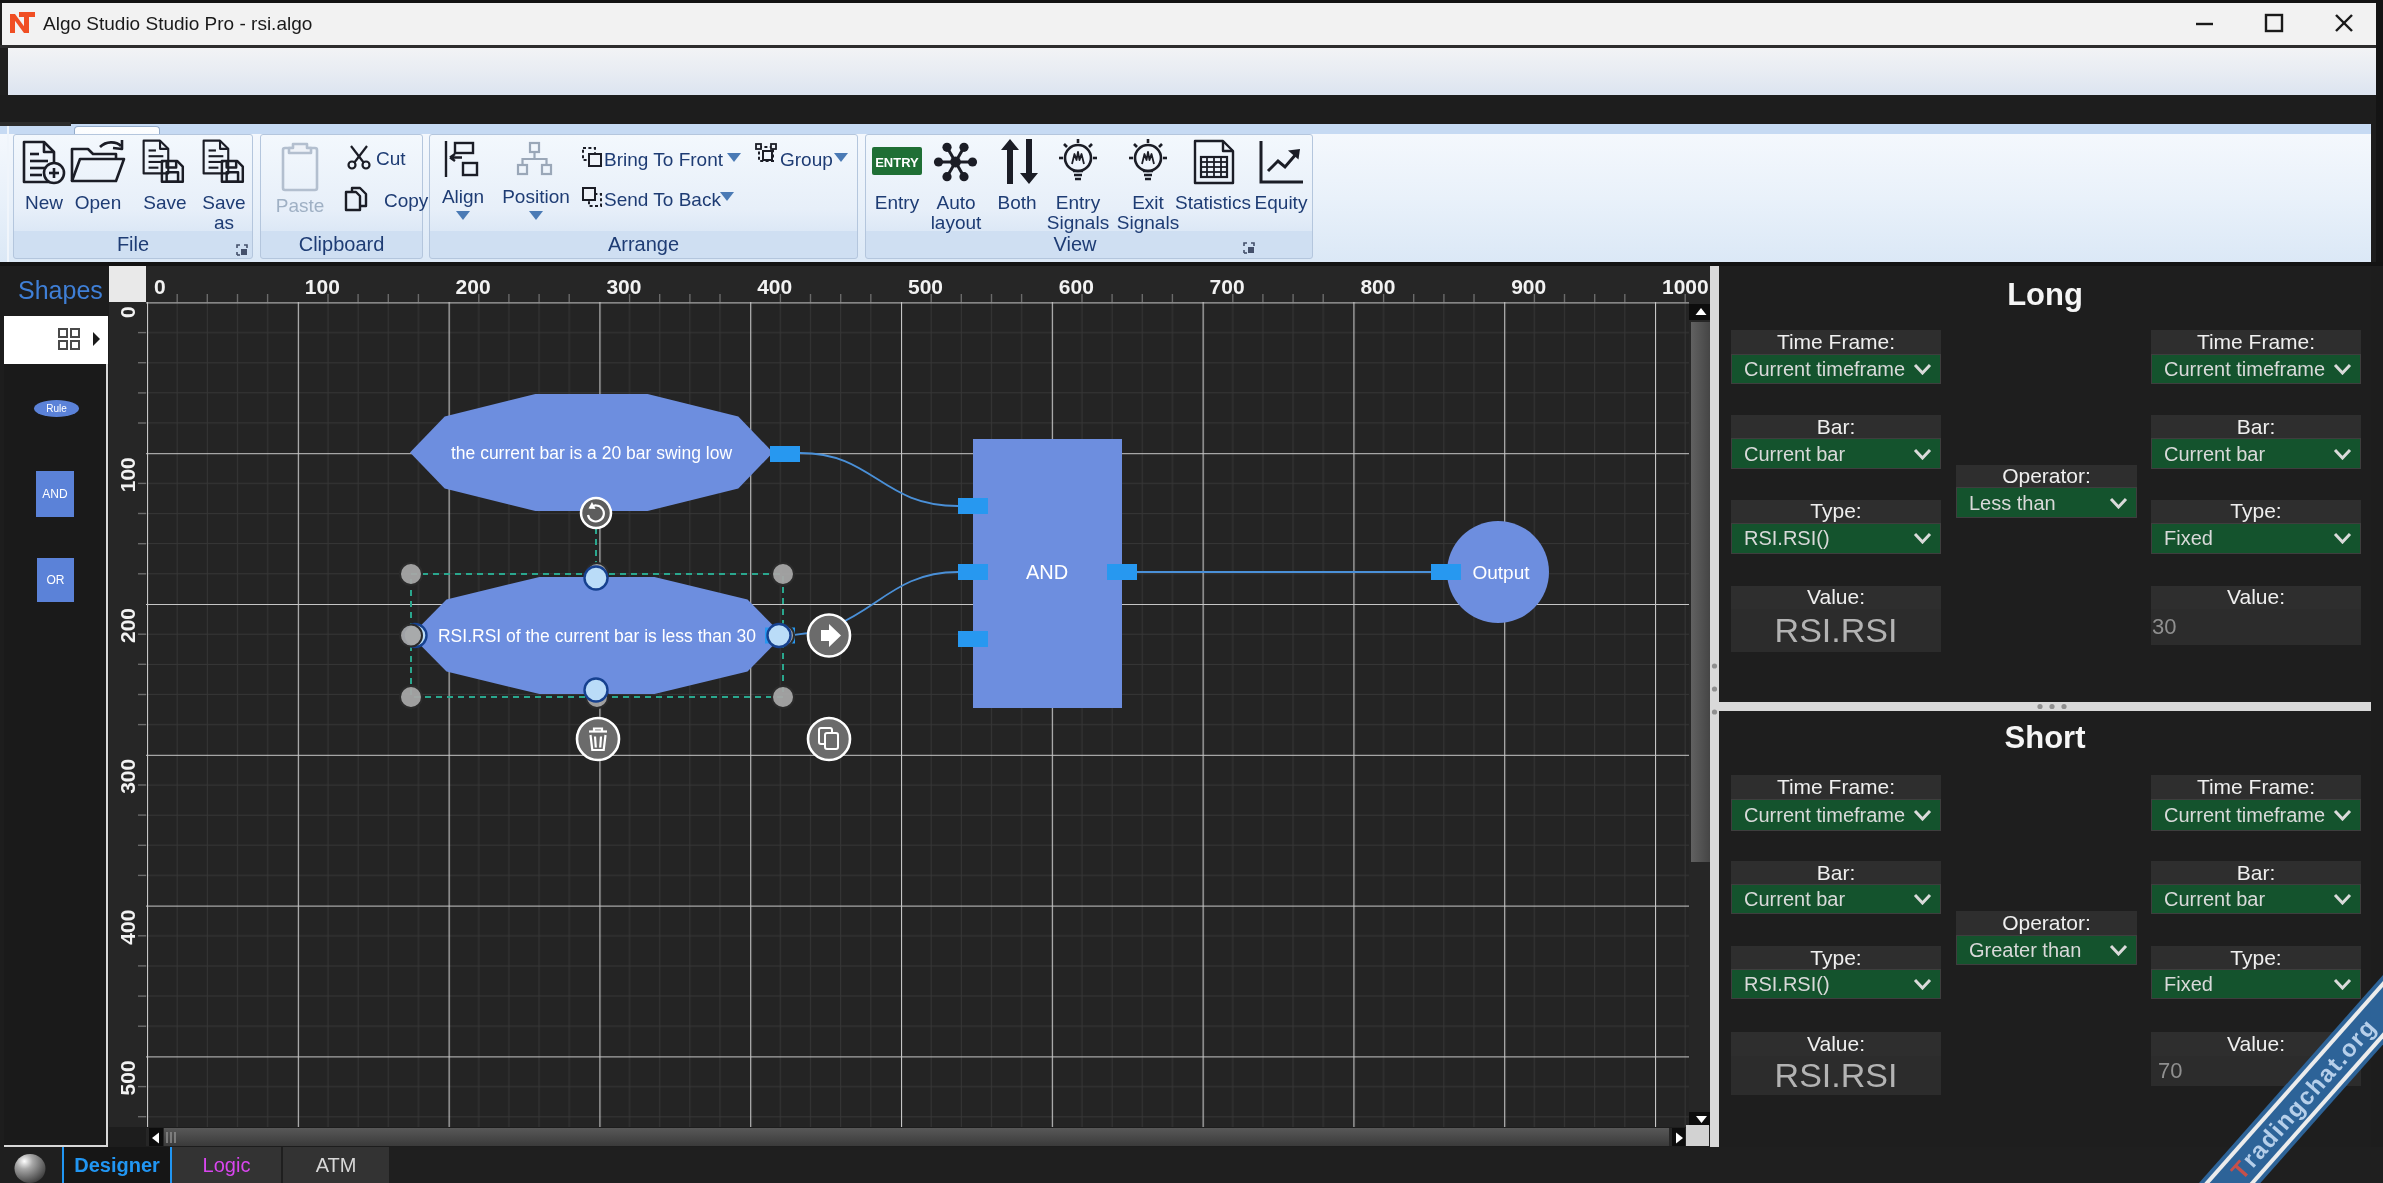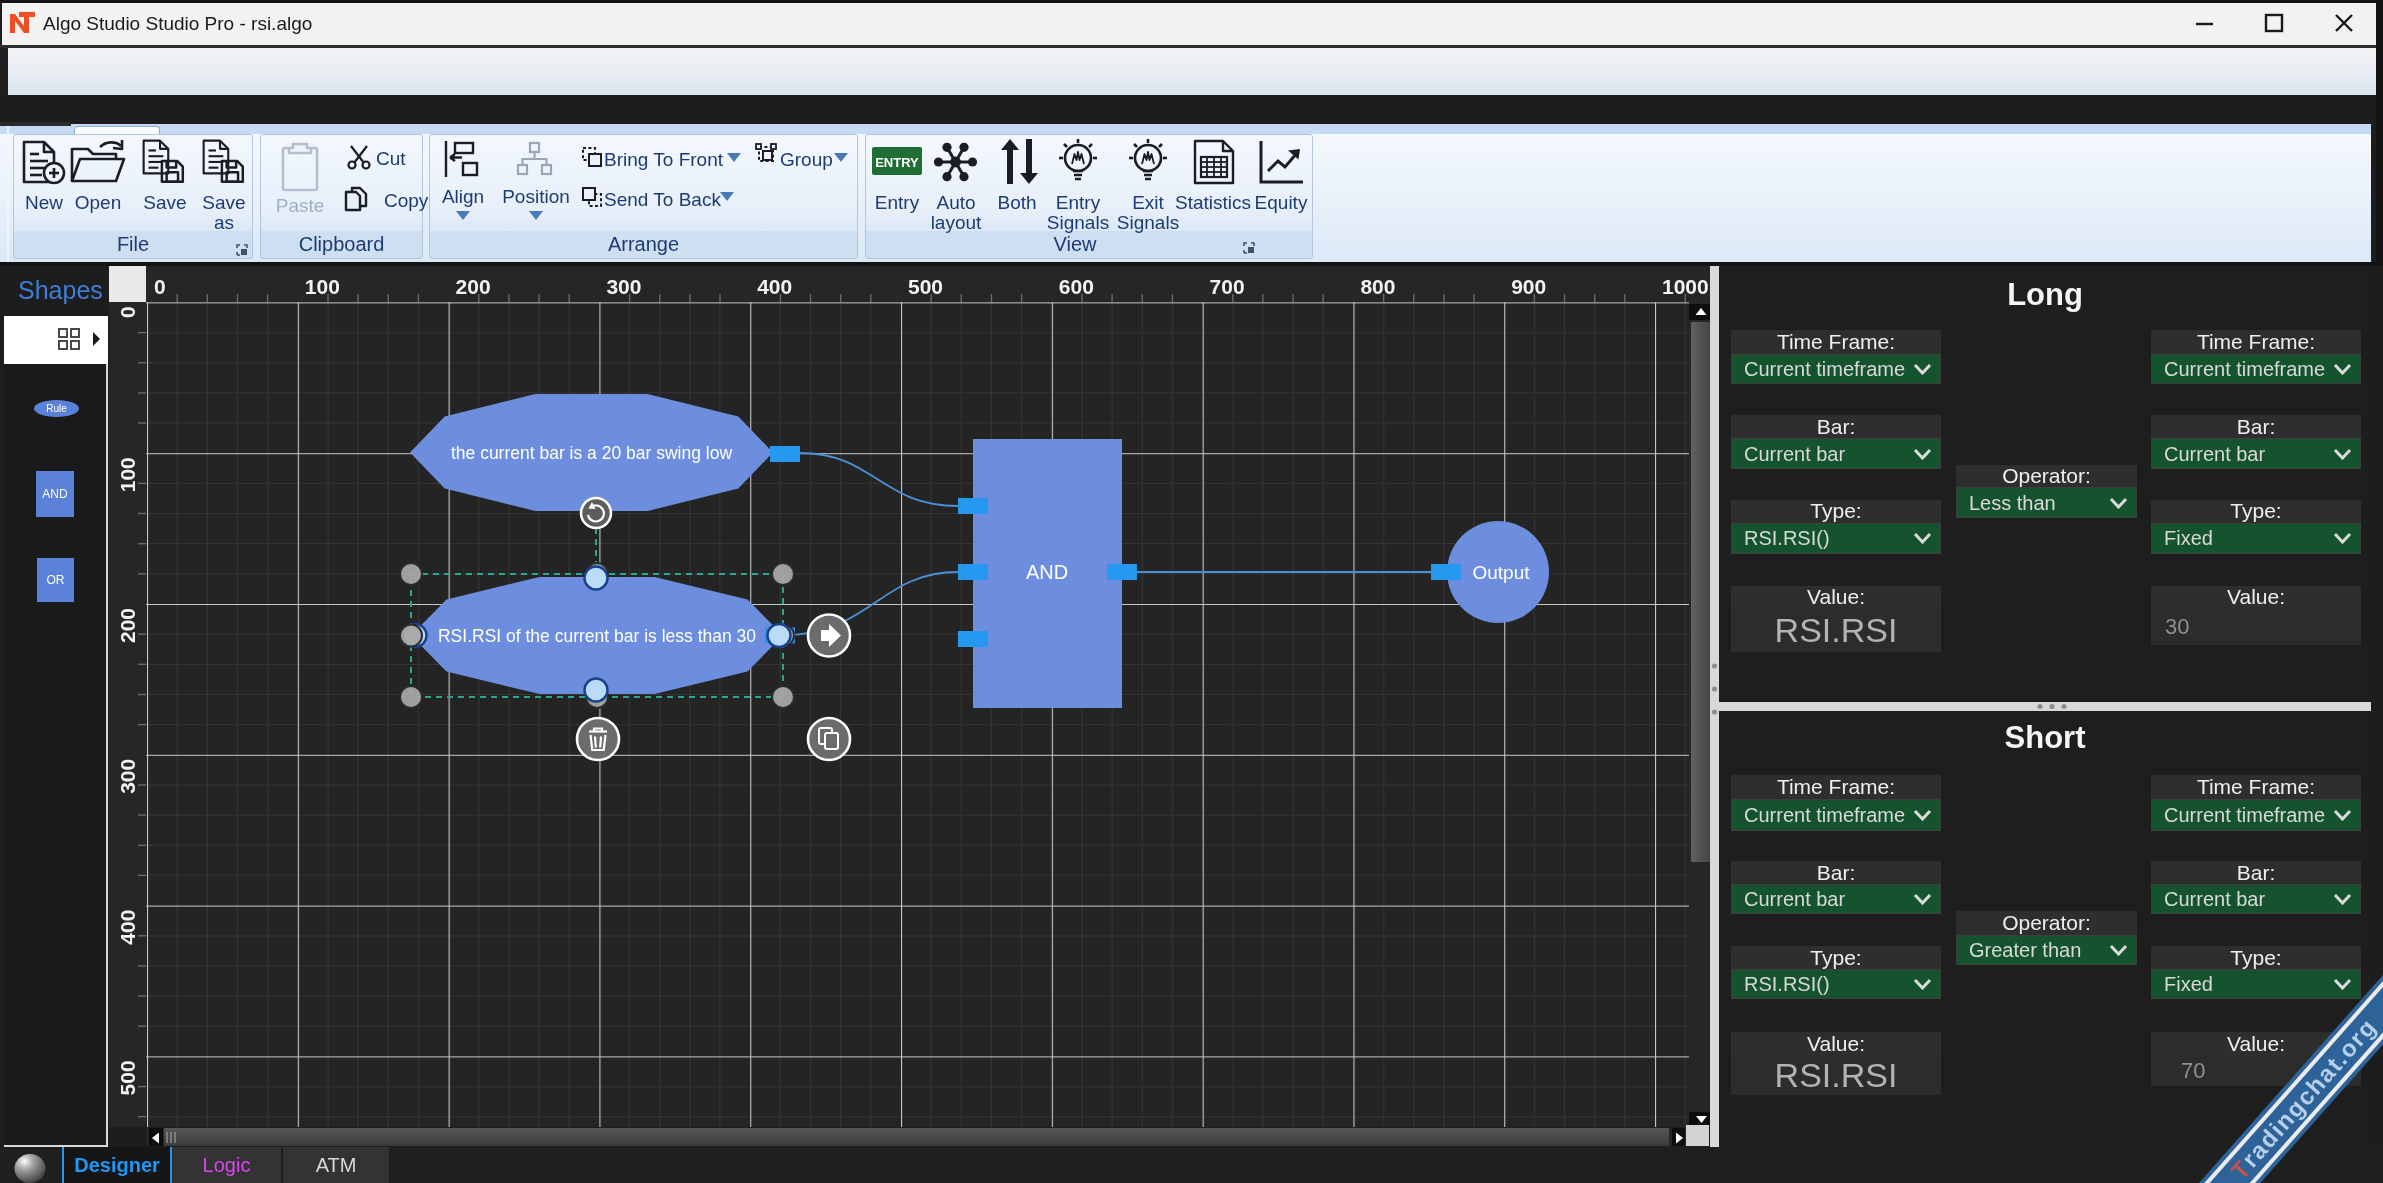--- a/index.html
+++ b/index.html
@@ -345,21 +345,21 @@
         </svg>
       </div>
 <div class="plabel" style="left:432px;top:234px;width:210px;height:22.5px;line-height:22.5px;font-size:21px;">Type:</div>
 <div class="pselect" style="left:432px;top:256.5px;width:210px;height:31.0px;">
         <span class="txt">Fixed</span>
         <svg width="19" height="12" viewBox="0 0 19 12">
           <path d="M2 2 L9.5 10 L17 2" fill="none" stroke="#dadada" stroke-width="3"></path>
         </svg>
       </div>
 <div class="plabel" style="left:432px;top:320px;width:210px;height:22.5px;line-height:22.5px;font-size:21px;">Value:</div>
-<div class="pvalue" style="left:432px;top:342.5px;width:210px;height:36px;line-height:36px;padding-left:14px;box-sizing:border-box;">30</div>
+<div class="pvalue" style="left:432px;top:342.5px;width:210px;height:36px;line-height:36px;padding-left:1px;box-sizing:border-box;">30</div>
 <div class="ptitle" style="top:454px;">Short</div>
 <div class="plabel" style="left:12px;top:509px;width:210px;height:24px;line-height:24px;font-size:21px;">Time Frame:</div>
 <div class="pselect" style="left:12px;top:533px;width:210px;height:32px;">
         <span class="txt">Current timeframe</span>
         <svg width="19" height="12" viewBox="0 0 19 12">
           <path d="M2 2 L9.5 10 L17 2" fill="none" stroke="#dadada" stroke-width="3"></path>
         </svg>
       </div>
 <div class="plabel" style="left:12px;top:595px;width:210px;height:23px;line-height:23px;font-size:21px;">Bar:</div>
 <div class="pselect" style="left:12px;top:618px;width:210px;height:30px;">
@@ -399,21 +399,21 @@
         </svg>
       </div>
 <div class="plabel" style="left:432px;top:679.5px;width:210px;height:23.5px;line-height:23.5px;font-size:21px;">Type:</div>
 <div class="pselect" style="left:432px;top:703px;width:210px;height:30px;">
         <span class="txt">Fixed</span>
         <svg width="19" height="12" viewBox="0 0 19 12">
           <path d="M2 2 L9.5 10 L17 2" fill="none" stroke="#dadada" stroke-width="3"></path>
         </svg>
       </div>
 <div class="plabel" style="left:432px;top:766px;width:210px;height:24px;line-height:24px;font-size:21px;">Value:</div>
-<div class="pvalue" style="left:432px;top:790px;width:210px;height:30px;line-height:30px;padding-left:30px;box-sizing:border-box;">70</div>
+<div class="pvalue" style="left:432px;top:790px;width:210px;height:30px;line-height:30px;padding-left:7px;box-sizing:border-box;">70</div>
     </div>
   <svg class="abs" style="left:1719px;top:702px" width="652" height="9" viewBox="0 0 652 9">
       <rect width="652" height="9" fill="#d9d9d9"></rect>
       <circle cx="321" cy="4.5" r="2.6" fill="#8f8f8f"></circle>
       <circle cx="333" cy="4.5" r="2.6" fill="#8f8f8f"></circle>
       <circle cx="345" cy="4.5" r="2.6" fill="#8f8f8f"></circle>
     </svg>
   <div class="abs" id="statusbar"></div>
     <svg class="abs" style="left:14px;top:1154px" width="32" height="29" viewBox="0 0 32 29">
       <ellipse cx="16" cy="14.5" rx="15.5" ry="14.5" fill="url(#sphg)"></ellipse>

